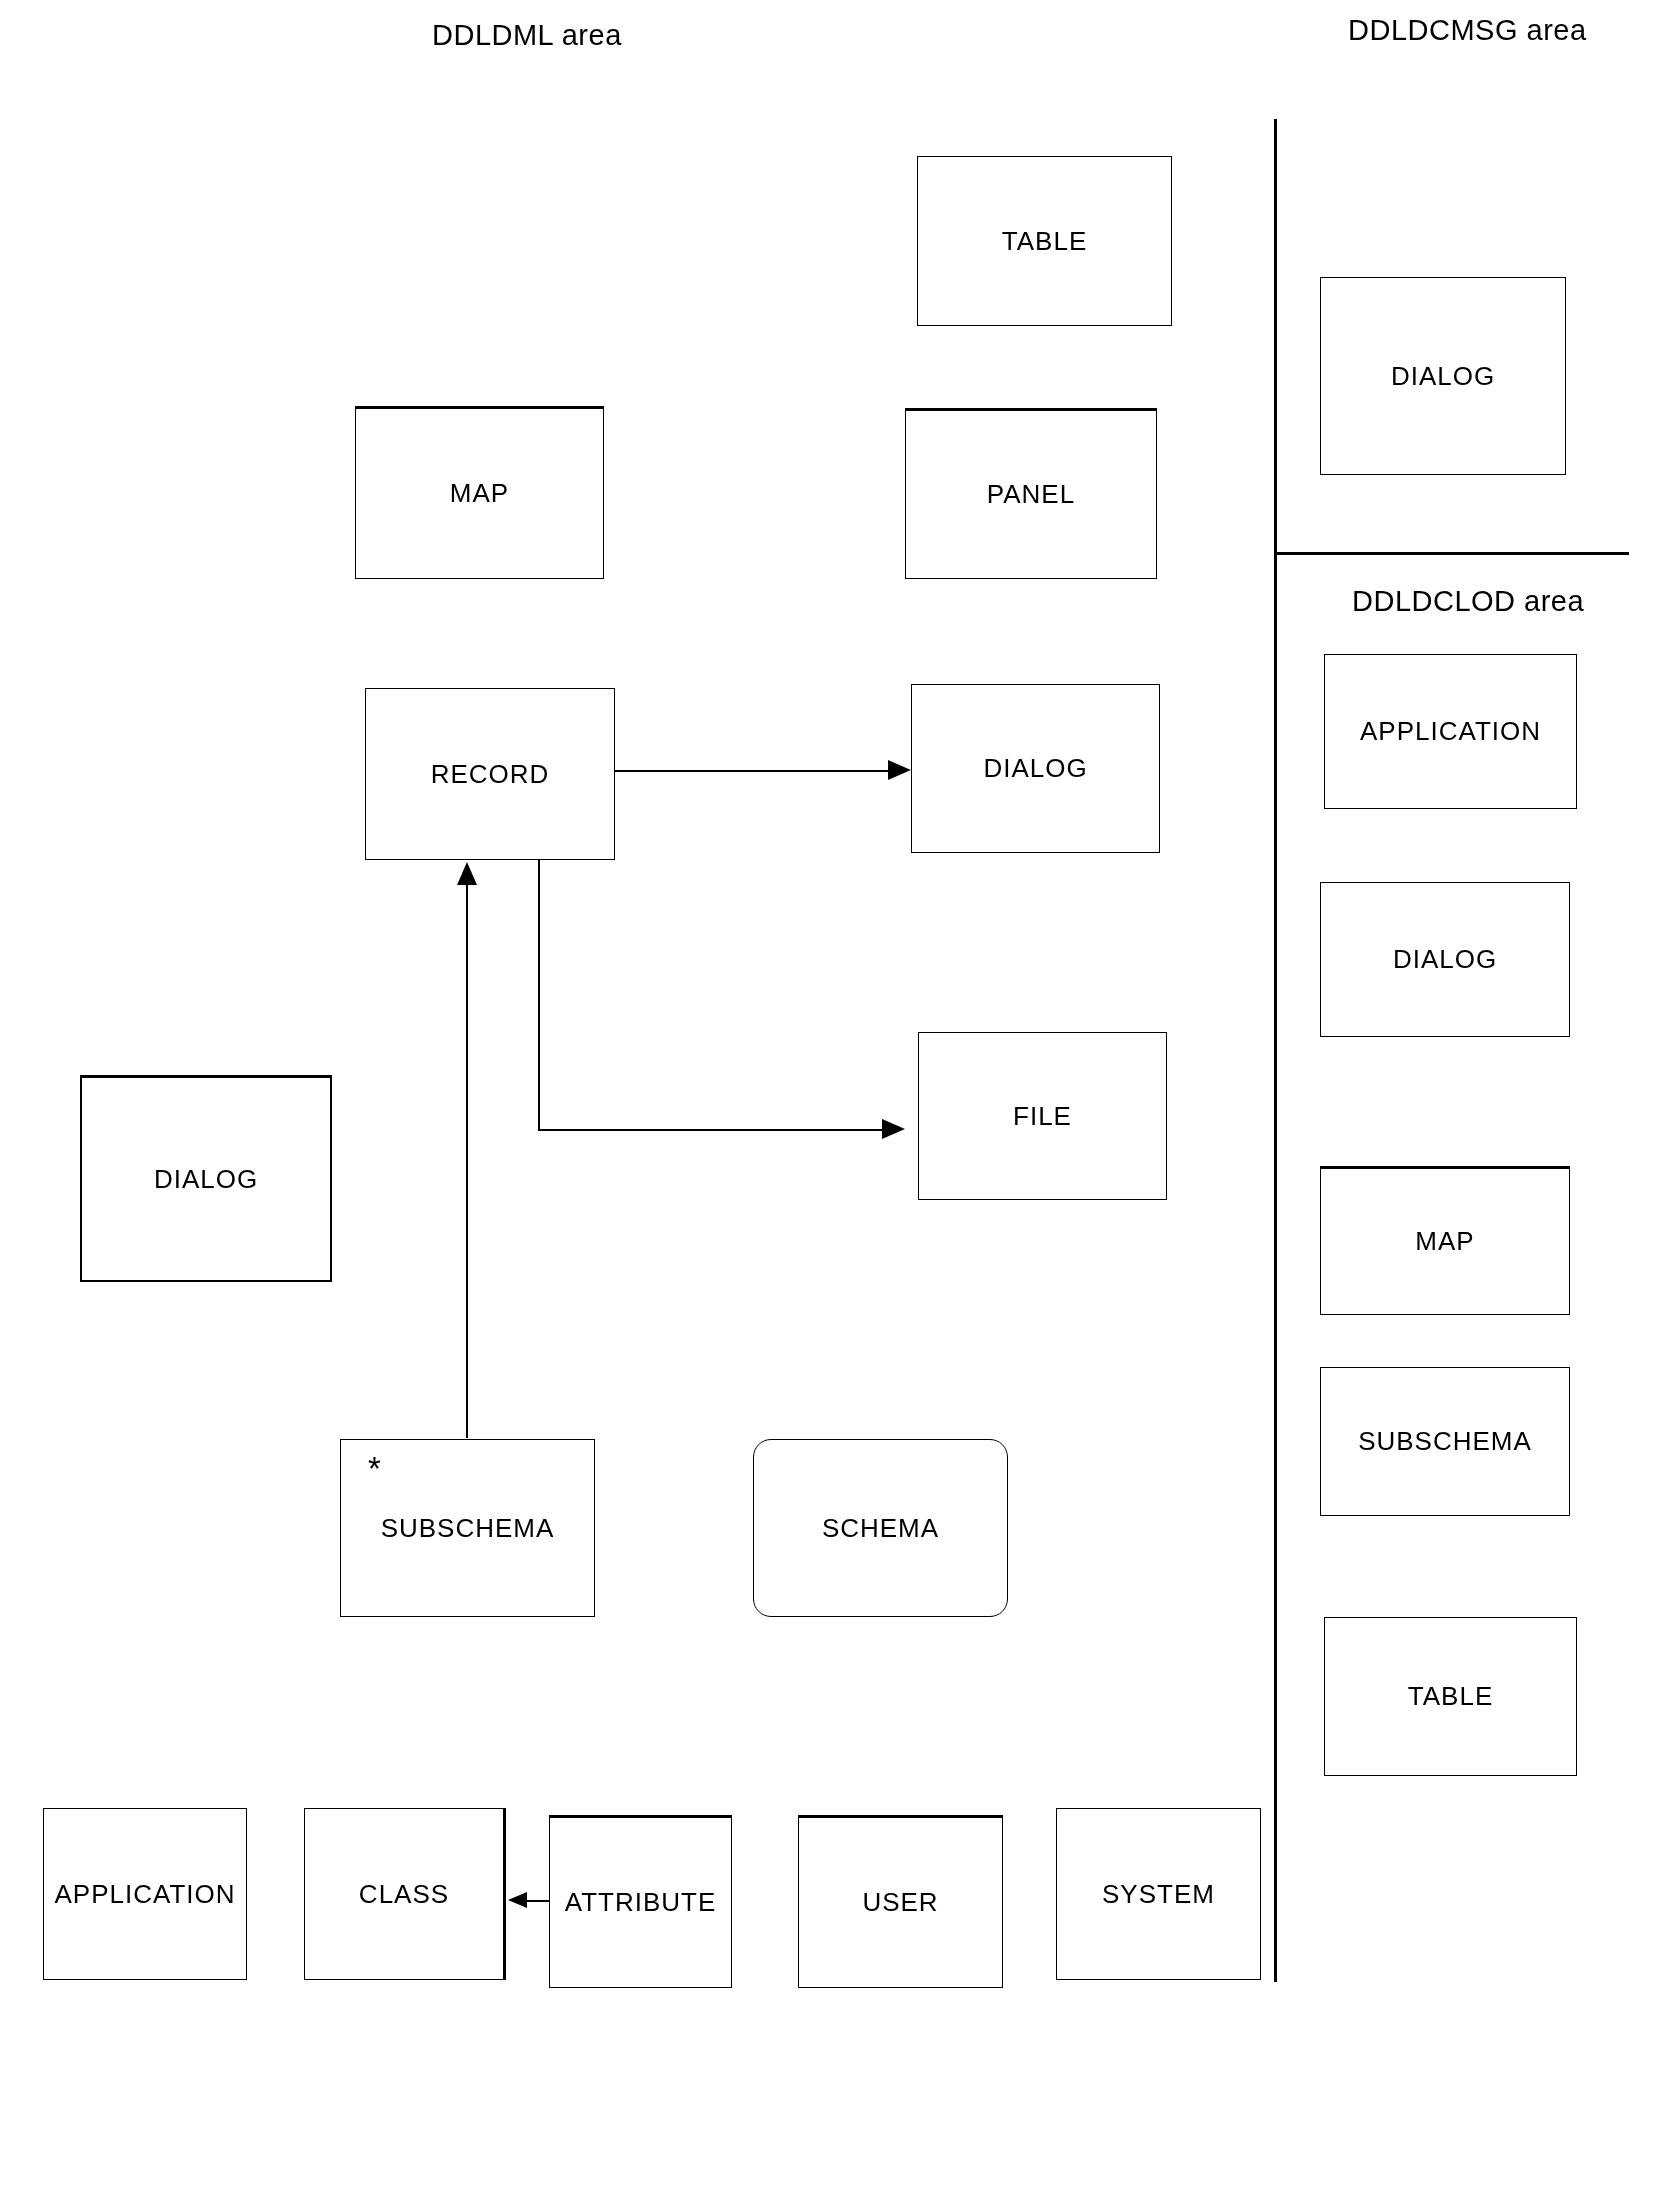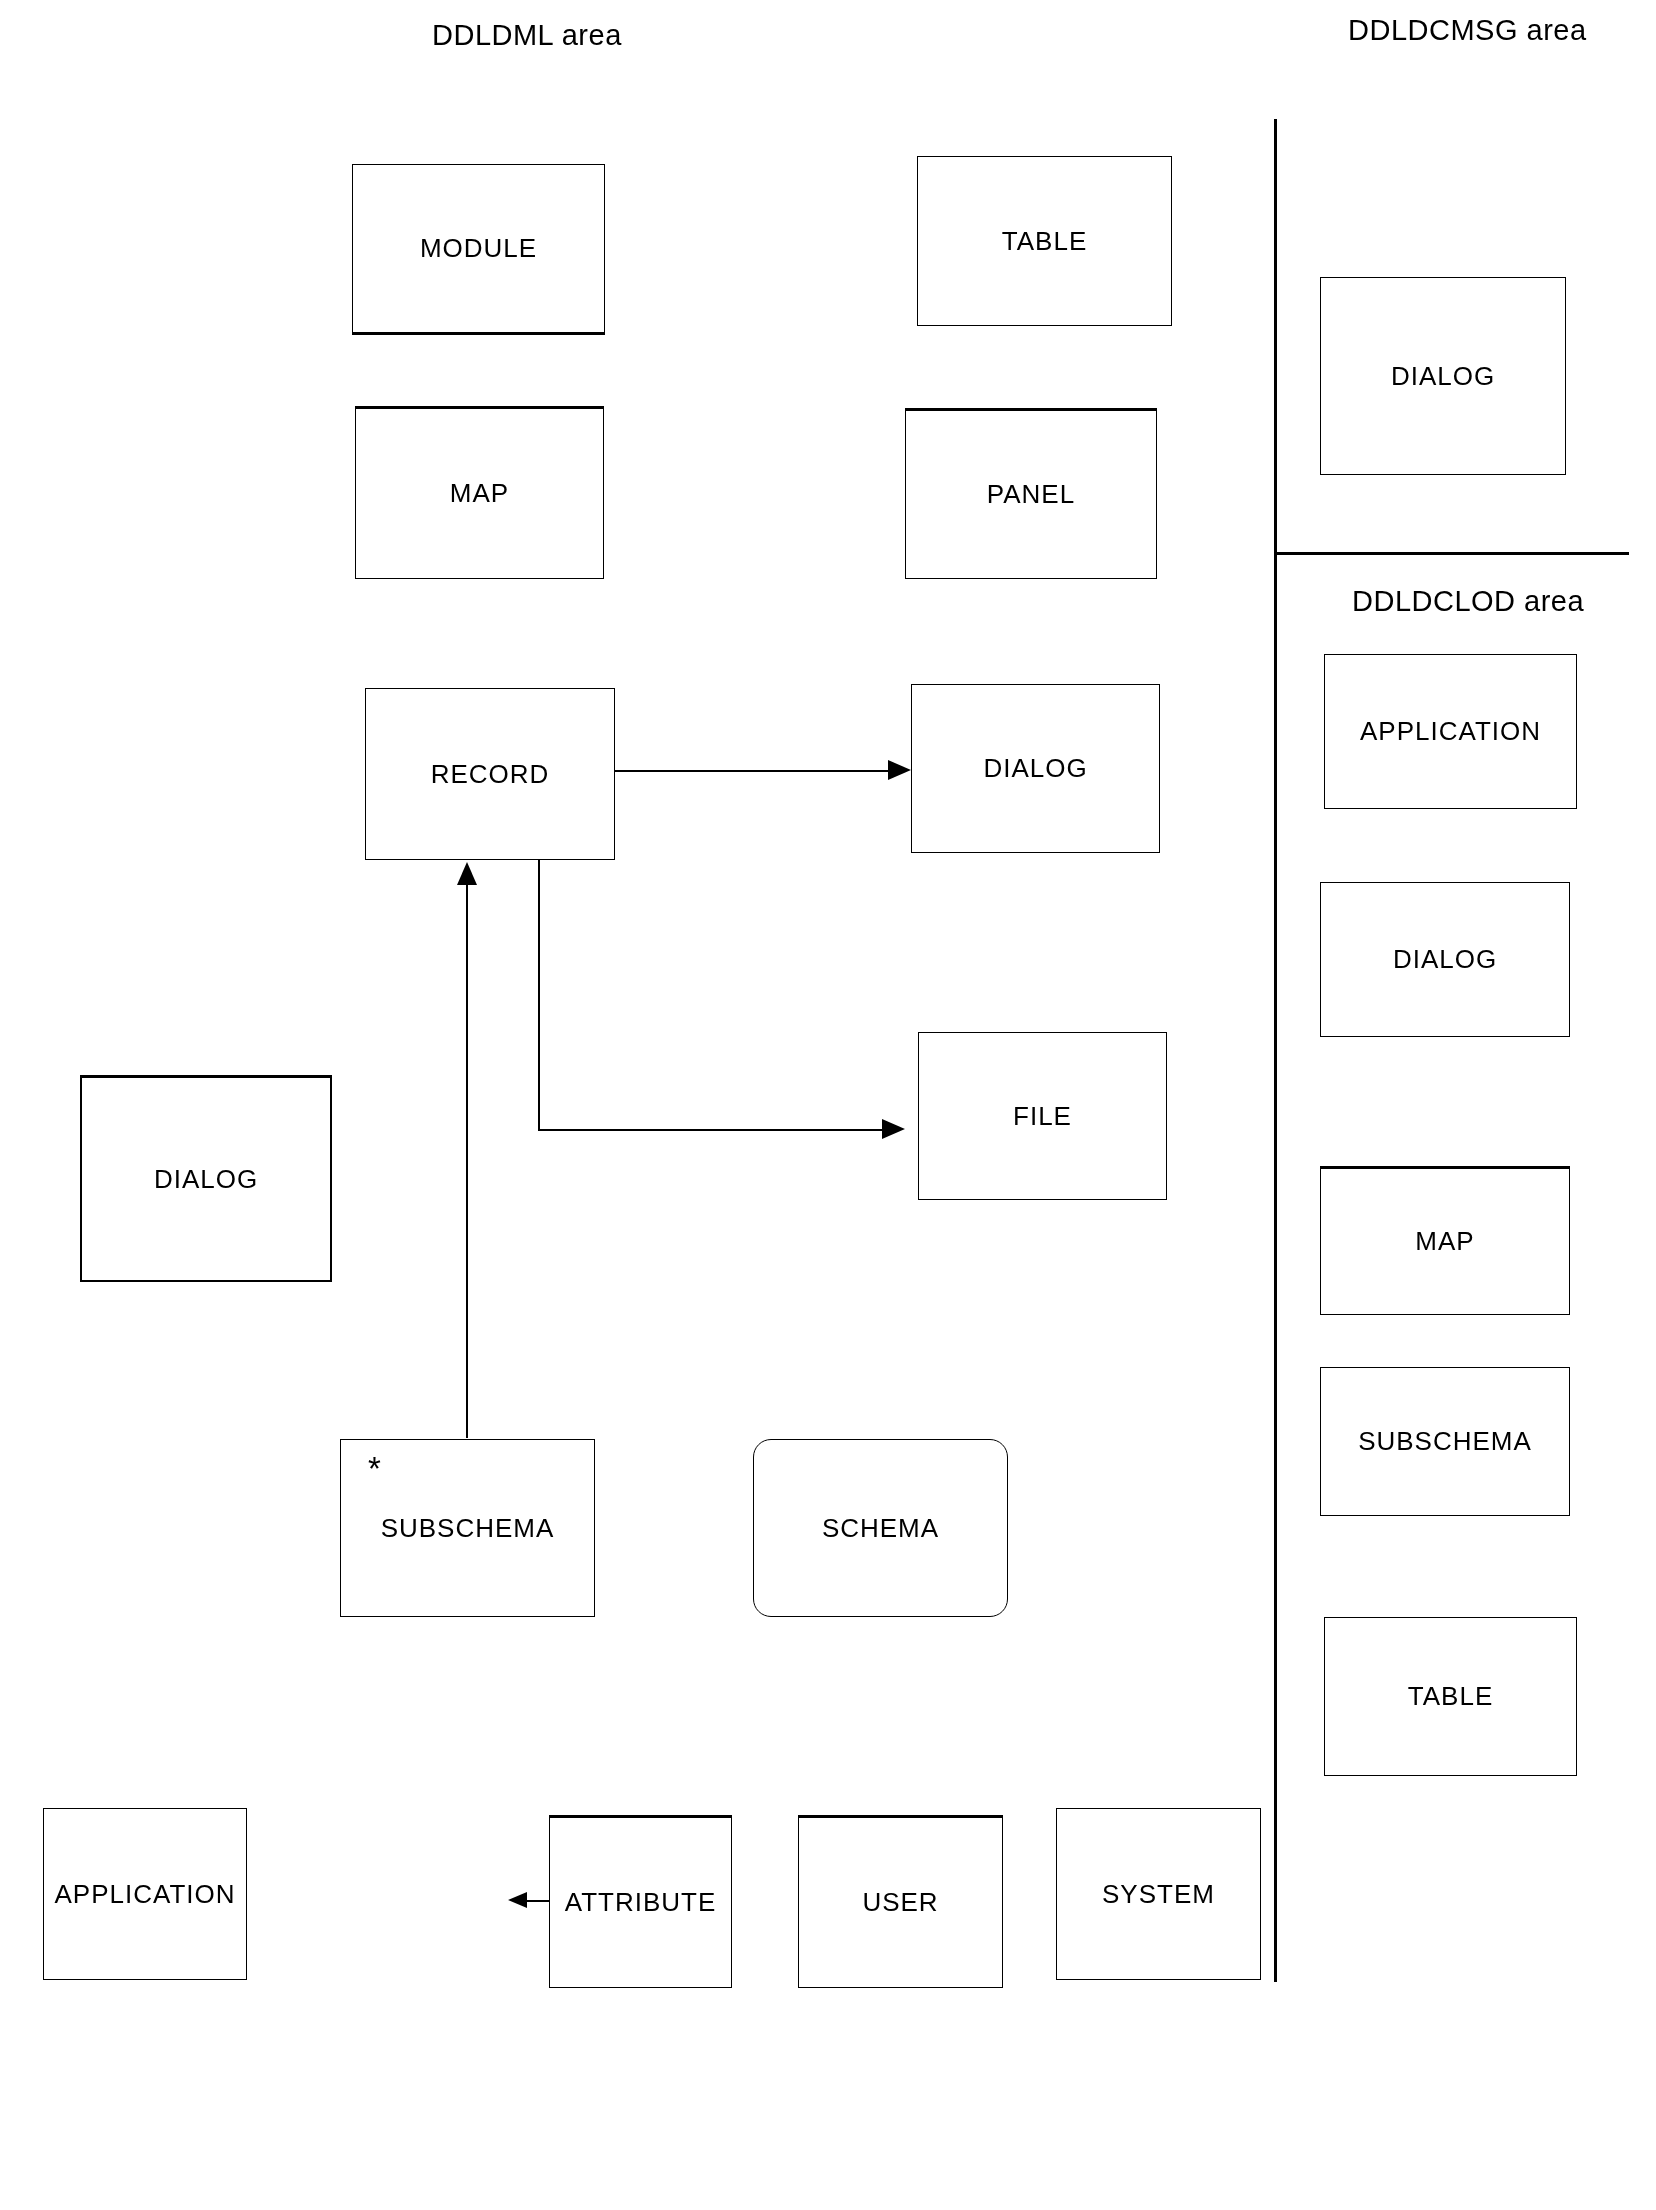--- a/index.html
+++ b/index.html
@@ -67,23 +67,20 @@
 
 <div class="canvas">
 
   <div class="area-label" style="left:384px; top:19.3px;margin-left:48px;">DDLDML area</div>
   <div class="area-label" style="left:1348px; top:13.5px;">DDLDCMSG area</div>
   <div class="area-label" style="left:1352px; top:585px;">DDLDCLOD area</div>
 
   <div class="line" style="left:1274px; top:119px; width:2.9px; height:1863px;"></div>
   <div class="line" style="left:1276px; top:552px; width:353px; height:2.9px;"></div>
 
-  <div class="ebox" style="left:352px; top:164px; width:253px; height:171px; border-bottom-width:3.9px;">
-    <span>MODULE</span>
-  </div>
 
   <div class="ebox" style="left:917px; top:156px; width:255px; height:170px;">
     <span>TABLE</span>
   </div>
 
   <div class="ebox" style="left:355px; top:406px; width:249px; height:173px; border-top-width:3.9px;">
     <span>MAP</span>
   </div>
 
   <div class="ebox" style="left:905px; top:408px; width:252px; height:171px; border-top-width:3.9px;">
@@ -112,20 +109,23 @@
   </div>
 
   <div class="ebox" style="left:753px; top:1439px; width:255px; height:178px;border-radius:18px;">
     <span>SCHEMA</span>
   </div>
 
   <div class="ebox" style="left:43px; top:1808px; width:204px; height:172px;">
     <span>APPLICATION</span>
   </div>
 
+  <div class="ebox" style="left:304px; top:1808px; width:202px; height:172px; border-right-width:3.9px;">
+    <span>CLASS</span>
+  </div>
 
   <div class="ebox" style="left:549px; top:1815px; width:183px; height:173px; border-top-width:3.9px;">
     <span>ATTRIBUTE</span>
   </div>
 
   <div class="ebox" style="left:798px; top:1815px; width:205px; height:173px; border-top-width:3.9px;">
     <span>USER</span>
   </div>
 
   <div class="ebox" style="left:1056px; top:1808px; width:205px; height:172px;">

